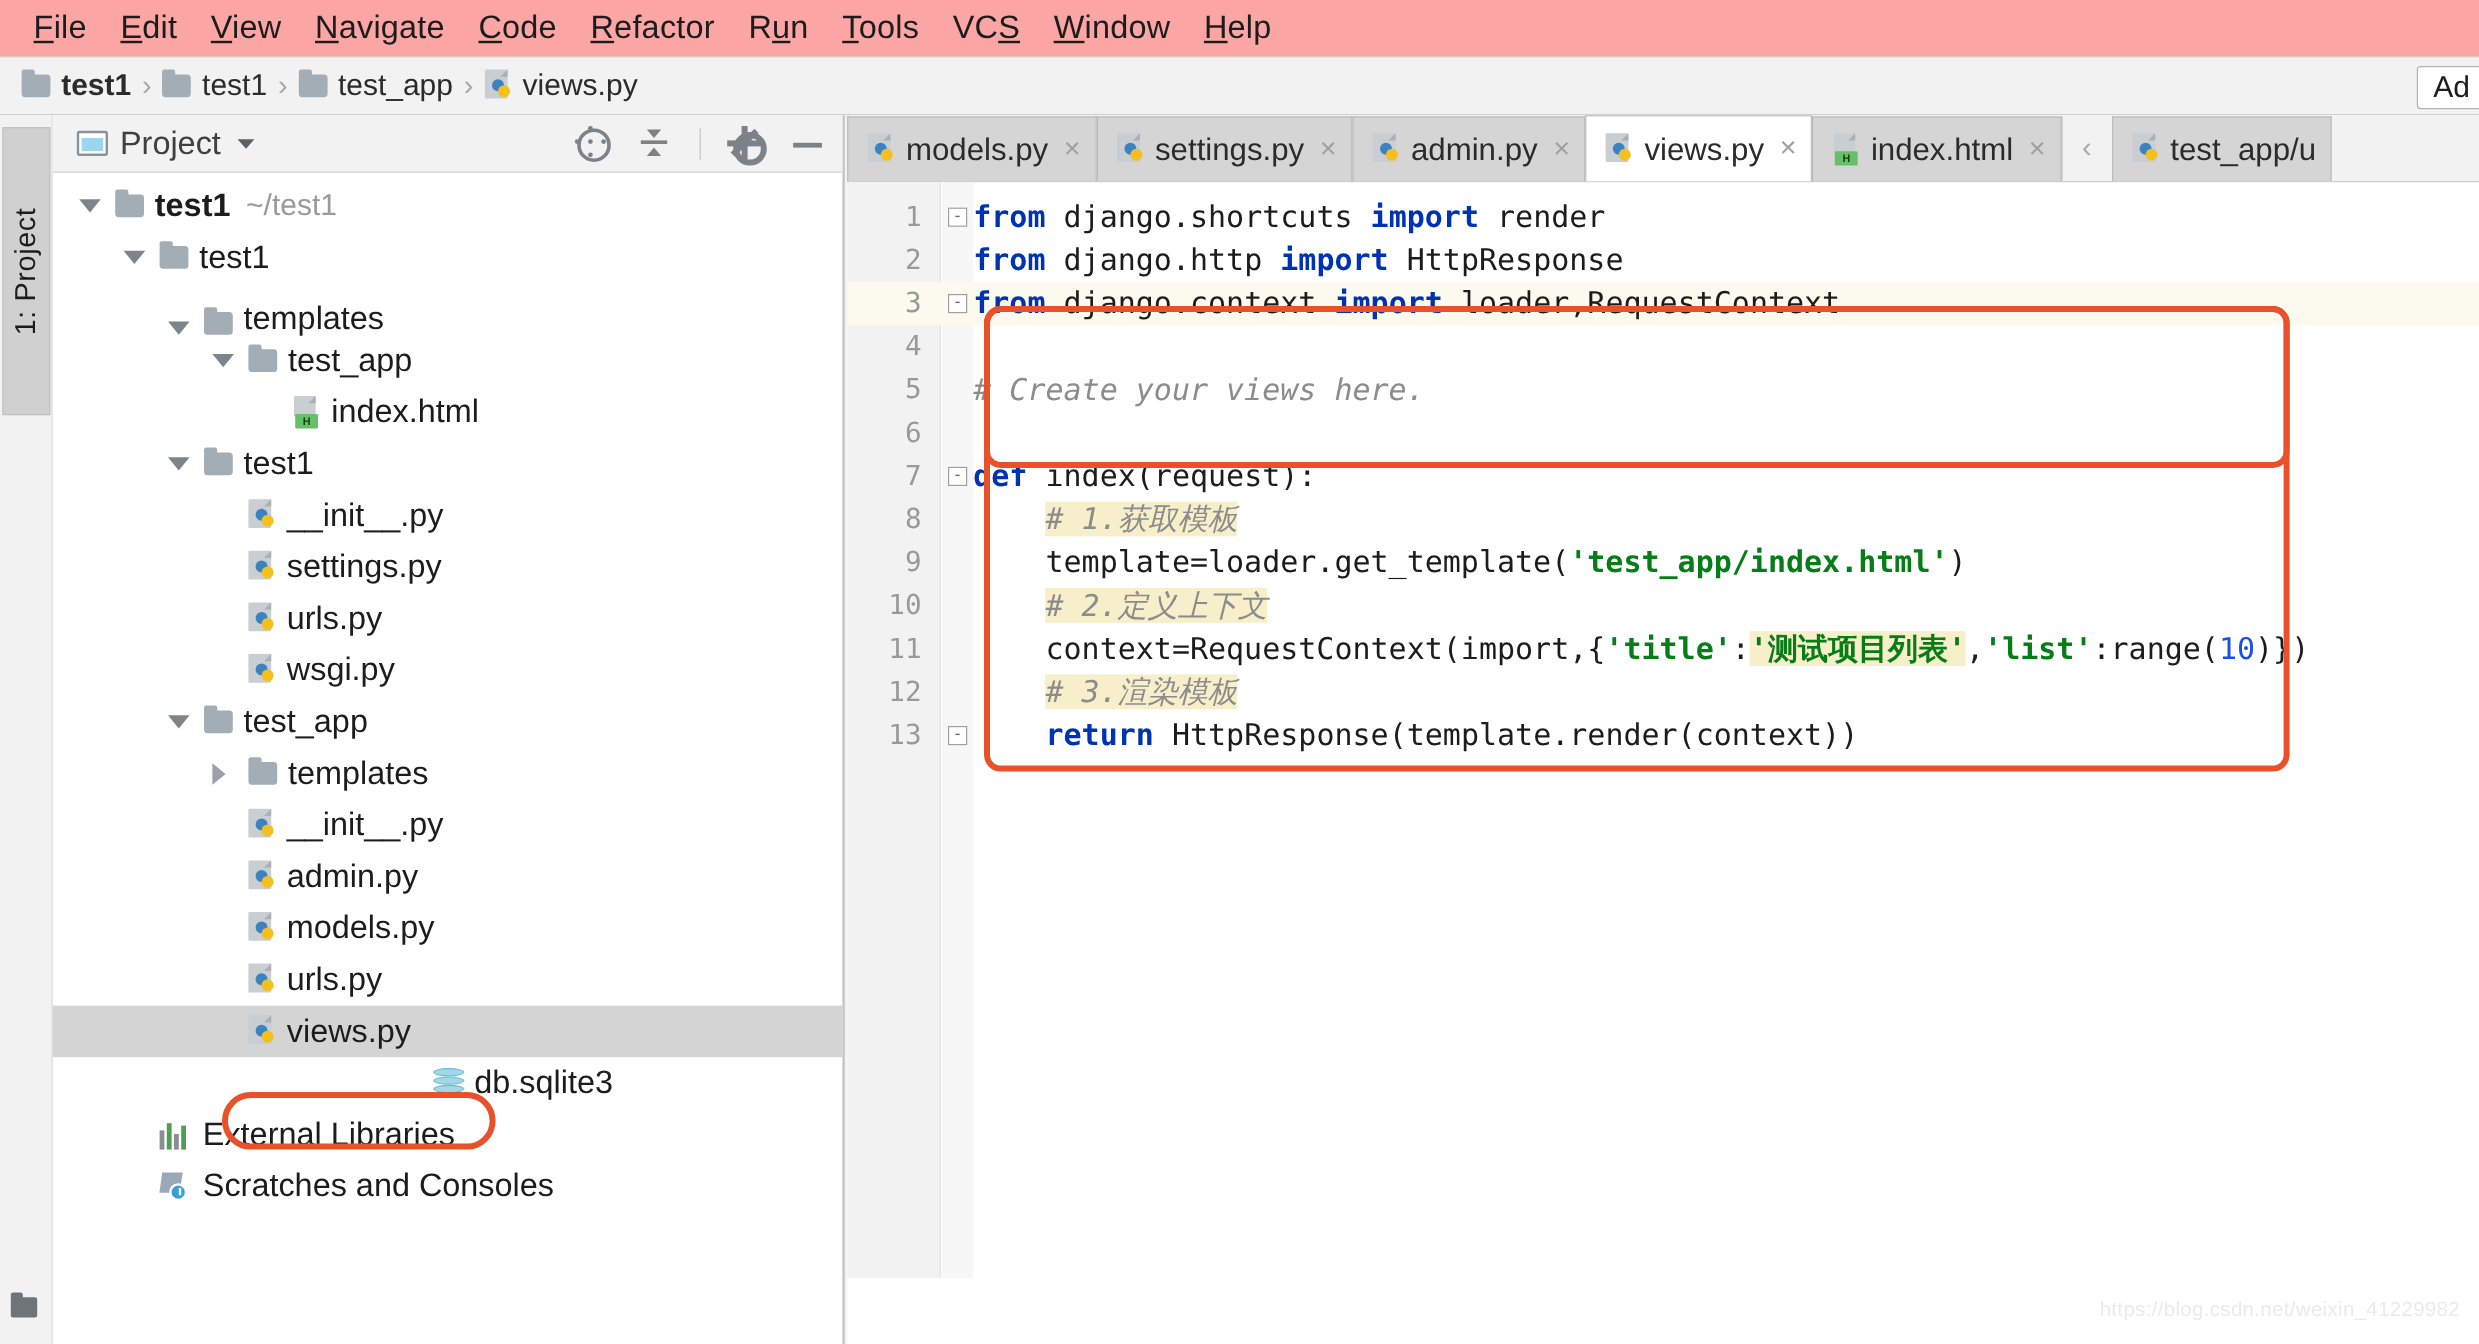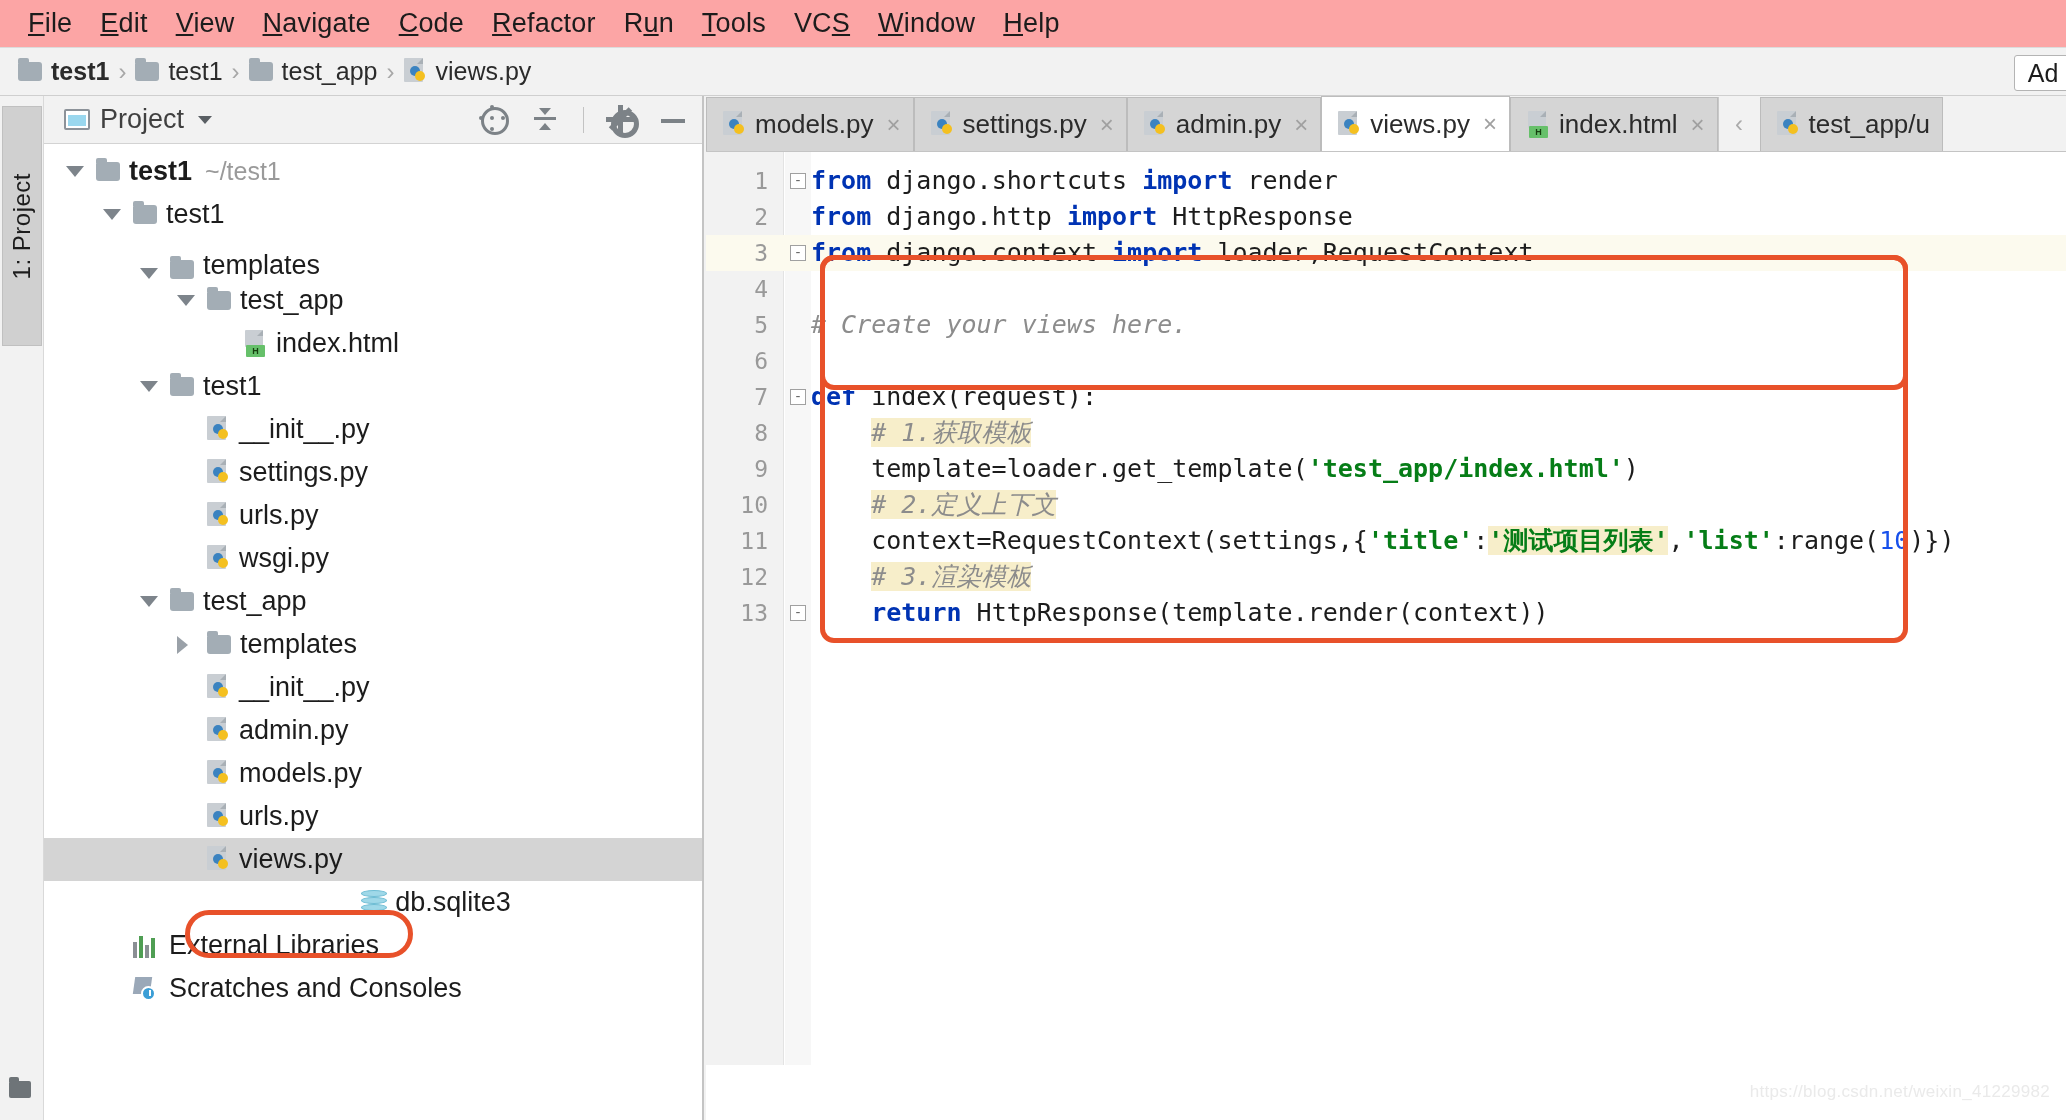--- a/index.html
+++ b/index.html
@@ -815,21 +815,21 @@
           <div class="cline"><span class="lnum">1</span><span class="fold" style="top: 10px;">-</span><span class="ctext"><span class="kw">from</span><span> django.shortcuts </span><span class="kw">import</span><span> render</span></span></div>
           <div class="cline"><span class="lnum">2</span><span class="ctext"><span class="kw">from</span><span> django.http </span><span class="kw">import</span><span> HttpResponse</span></span></div>
           <div class="cline caret"><span class="lnum">3</span><span class="fold" style="top: 10px;">-</span><span class="ctext"><span class="kw">from</span><span> django.context </span><span class="kw">import</span><span> loader,RequestContext</span></span></div>
           <div class="cline"><span class="lnum">4</span><span class="ctext"></span></div>
           <div class="cline"><span class="lnum">5</span><span class="ctext"><span class="com"># Create your views here.</span></span></div>
           <div class="cline"><span class="lnum">6</span><span class="ctext"></span></div>
           <div class="cline"><span class="lnum">7</span><span class="fold" style="top: 10px;">-</span><span class="ctext"><span class="kw">def</span><span> index(request):</span></span></div>
           <div class="cline"><span class="lnum">8</span><span class="ctext"><span>    </span><span class="cnhl"># 1.获取模板</span></span></div>
           <div class="cline"><span class="lnum">9</span><span class="ctext"><span>    template=loader.get_template(</span><span class="str">'test_app/index.html'</span><span>)</span></span></div>
           <div class="cline"><span class="lnum">10</span><span class="ctext"><span>    </span><span class="cnhl"># 2.定义上下文</span></span></div>
-          <div class="cline"><span class="lnum">11</span><span class="ctext"><span>    context=RequestContext(settings,{</span><span class="str">'title'</span><span>:</span><span class="strhl">'测试项目列表'</span><span>,</span><span class="str">'list'</span><span>:range(</span><span class="num">10</span><span>)})</span></span></div>
+          <div class="cline"><span class="lnum">11</span><span class="ctext"><span>    context=RequestContext(import,{</span><span class="str">'title'</span><span>:</span><span class="strhl">'测试项目列表'</span><span>,</span><span class="str">'list'</span><span>:range(</span><span class="num">10</span><span>)})</span></span></div>
           <div class="cline"><span class="lnum">12</span><span class="ctext"><span>    </span><span class="cnhl"># 3.渲染模板</span></span></div>
           <div class="cline"><span class="lnum">13</span><span class="fold" style="top: 10px;">-</span><span class="ctext"><span>    </span><span class="kw">return</span><span> HttpResponse(template.render(context))</span></span></div>
         </div>
     </div>
   </div>
 
   <div class="annot" style="left:820px; top:255px; width:1088px; height:135px;"></div>
   <div class="annot" style="left:820px; top:255px; width:1088px; height:388px;"></div>
   <div class="annot" style="left:185px; top:910px; width:228px; height:48px; border-radius:24px;"></div>
 

